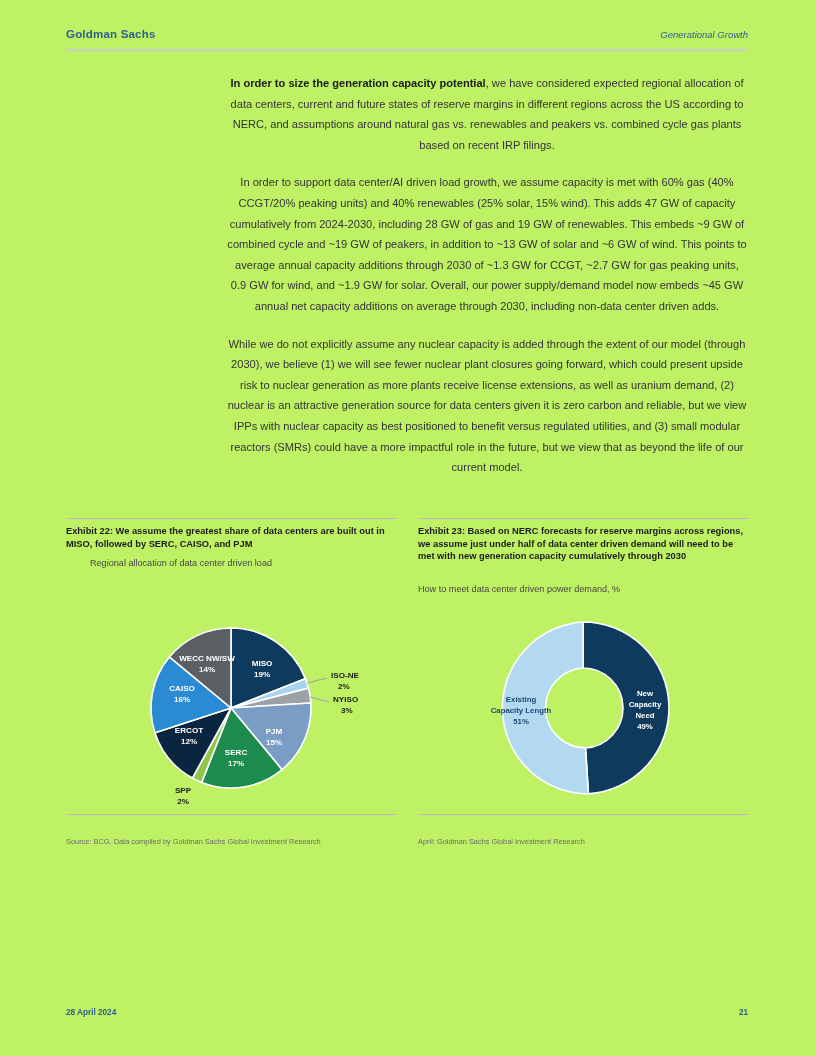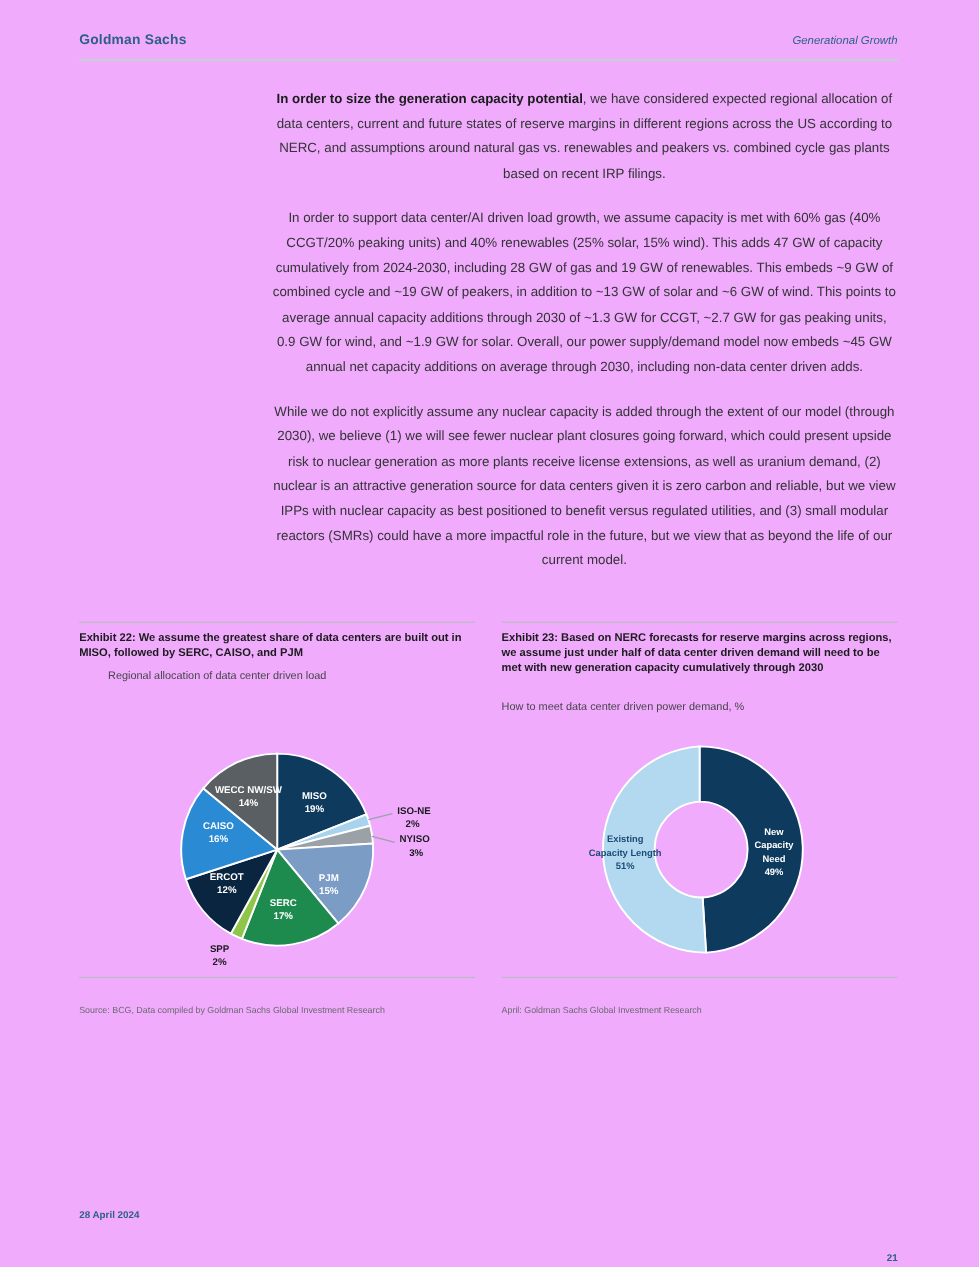--- a/index.html
+++ b/index.html
@@ -13,21 +13,21 @@
     font-family: "Liberation Sans", sans-serif;
     color: #231f20;
     position: relative;
     overflow: hidden;
   }
   .page {
     position: absolute;
     left: 0; top: 0;
     width: 816px;
     height: 1056px;
-    background: #f0abfc;
+    background: #bef264;
   }
 
   
   .header {
     position: absolute;
     left: 66px; top: 28px;
     width: 682px;
     height: 22px;
   }
   .brand {
@@ -150,21 +150,20 @@
     font-size: 8.2px;
     font-weight: bold;
     color: #2e5f8a;
   }
   .footer-page {
     position: absolute;
     right: 68px; top: 1008px;
     font-size: 8.2px;
     font-weight: bold;
     color: #2e5f8a;
-    margin-top: 36px;
   }
 </style>
 </head>
 <body>
 
 <div class="page">
 
   <div class="header">
     <div class="brand">Goldman Sachs</div>
     <div class="header-right">Generational Growth</div>

